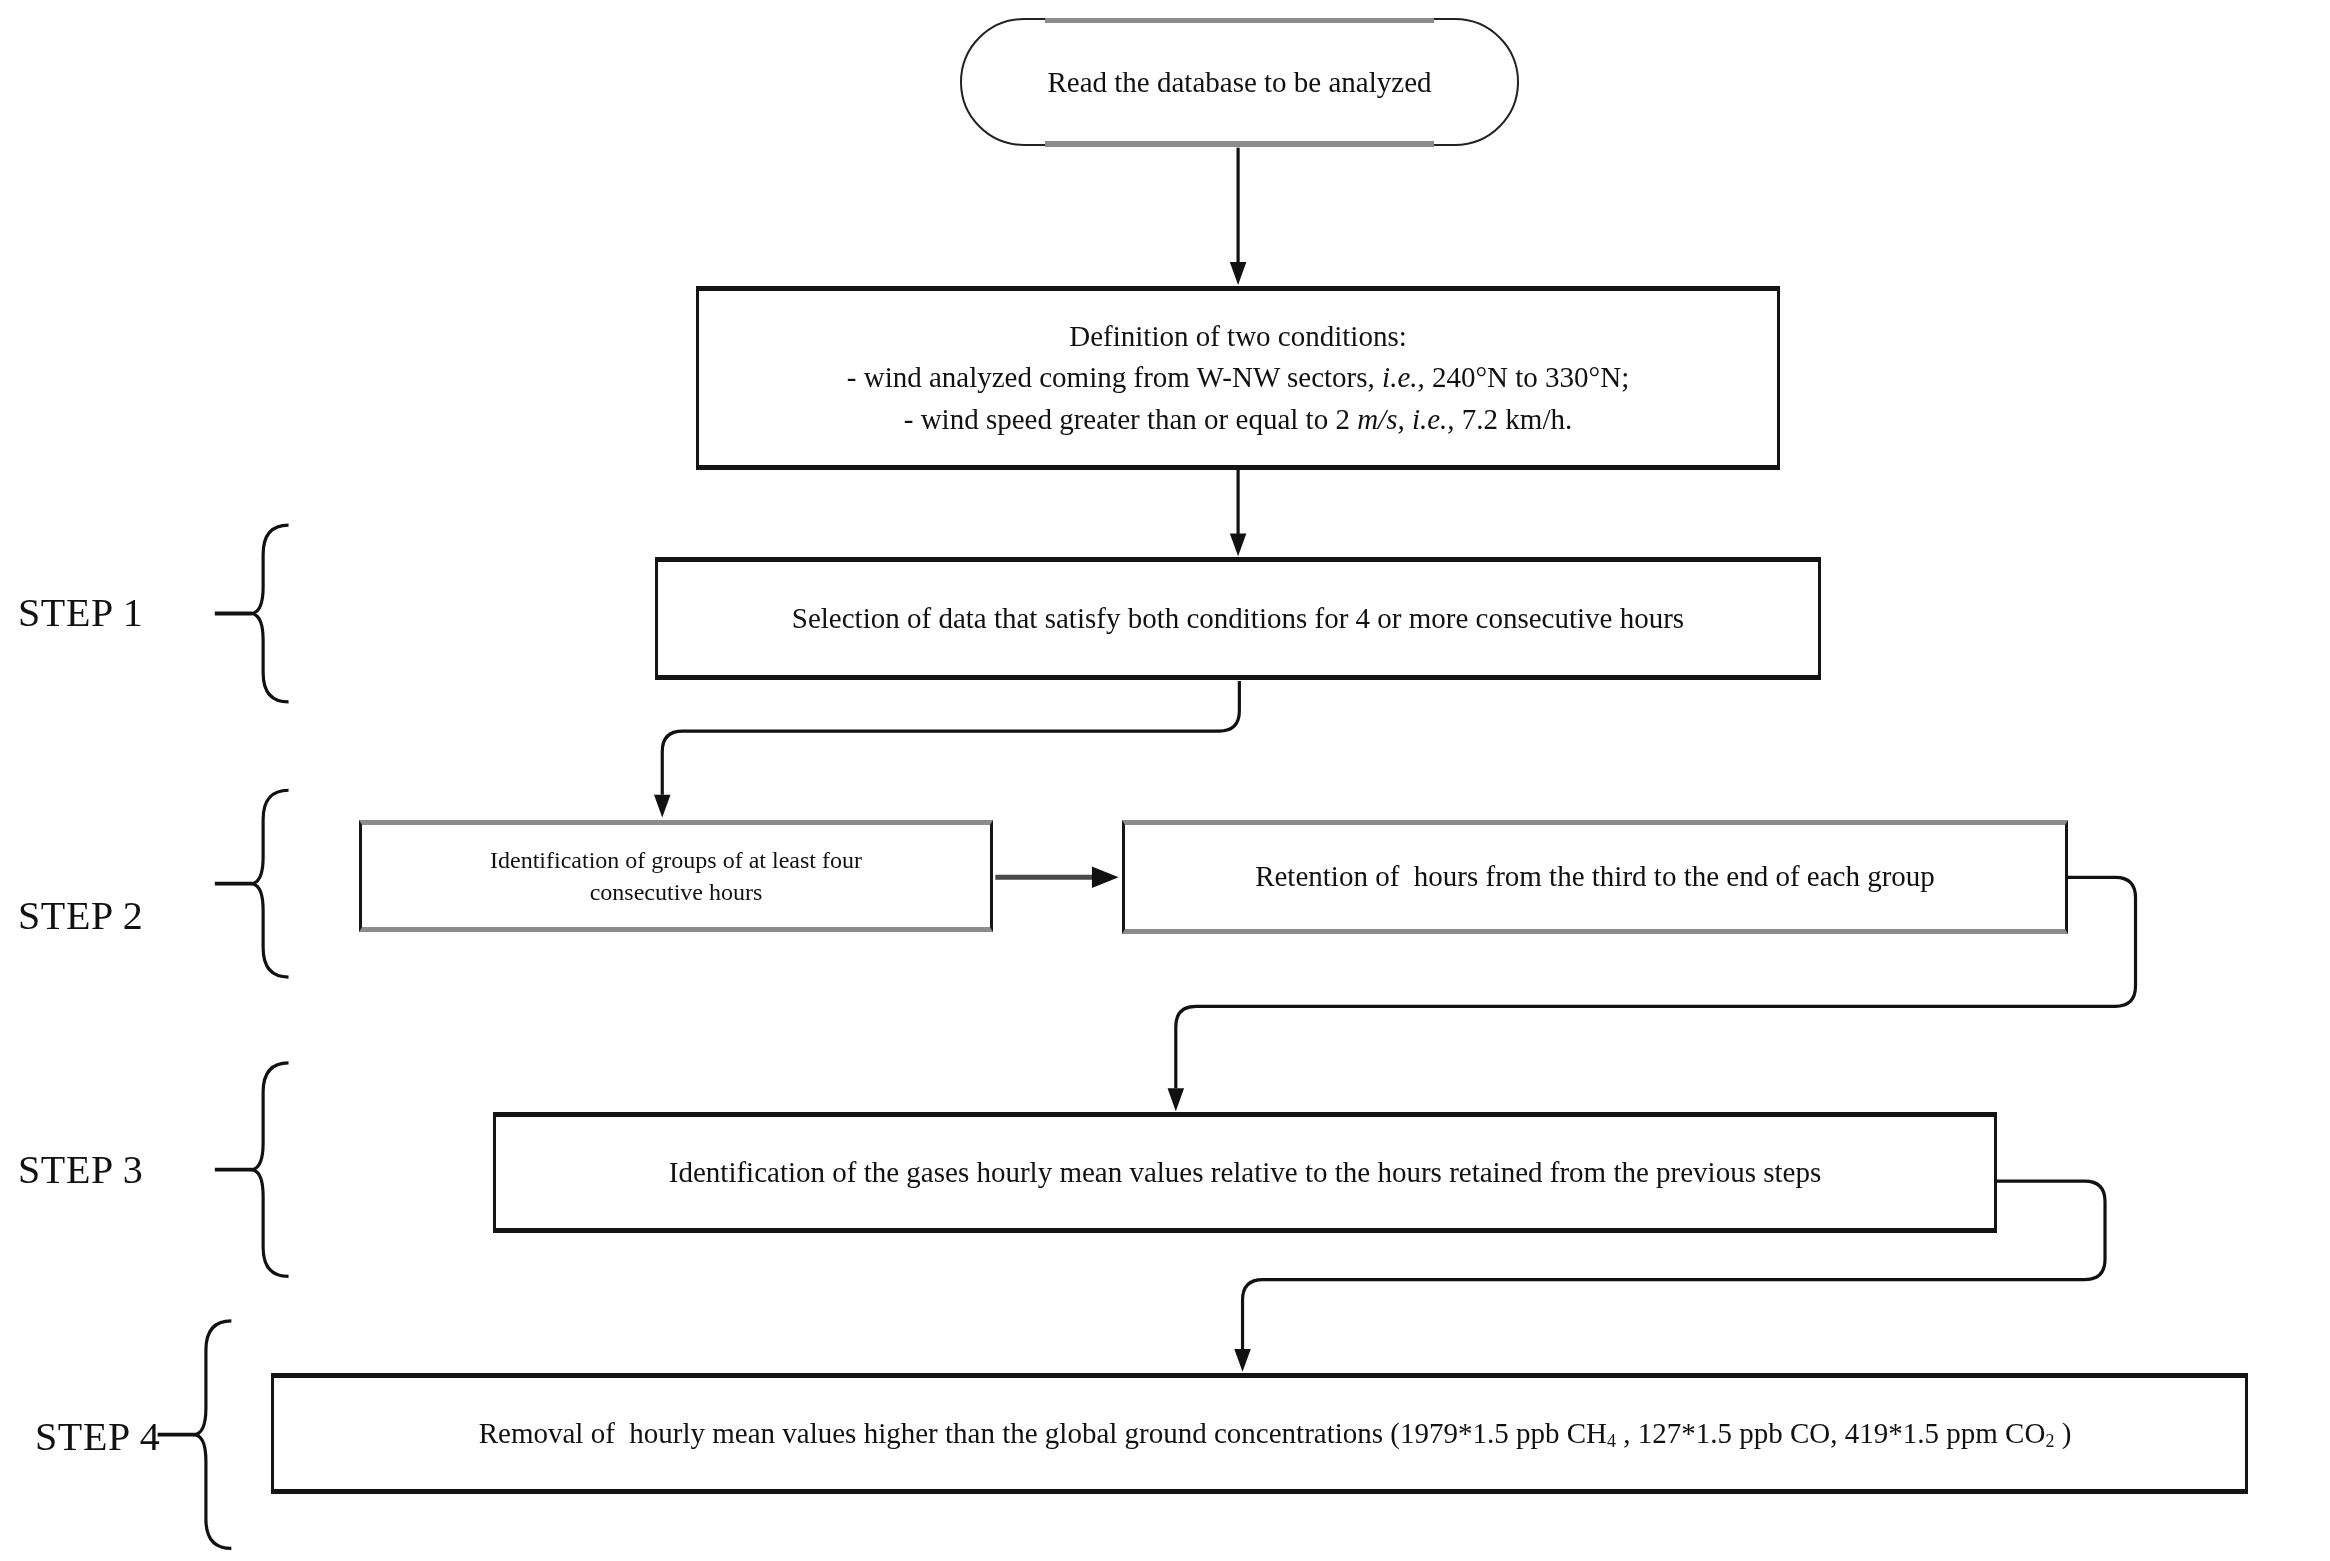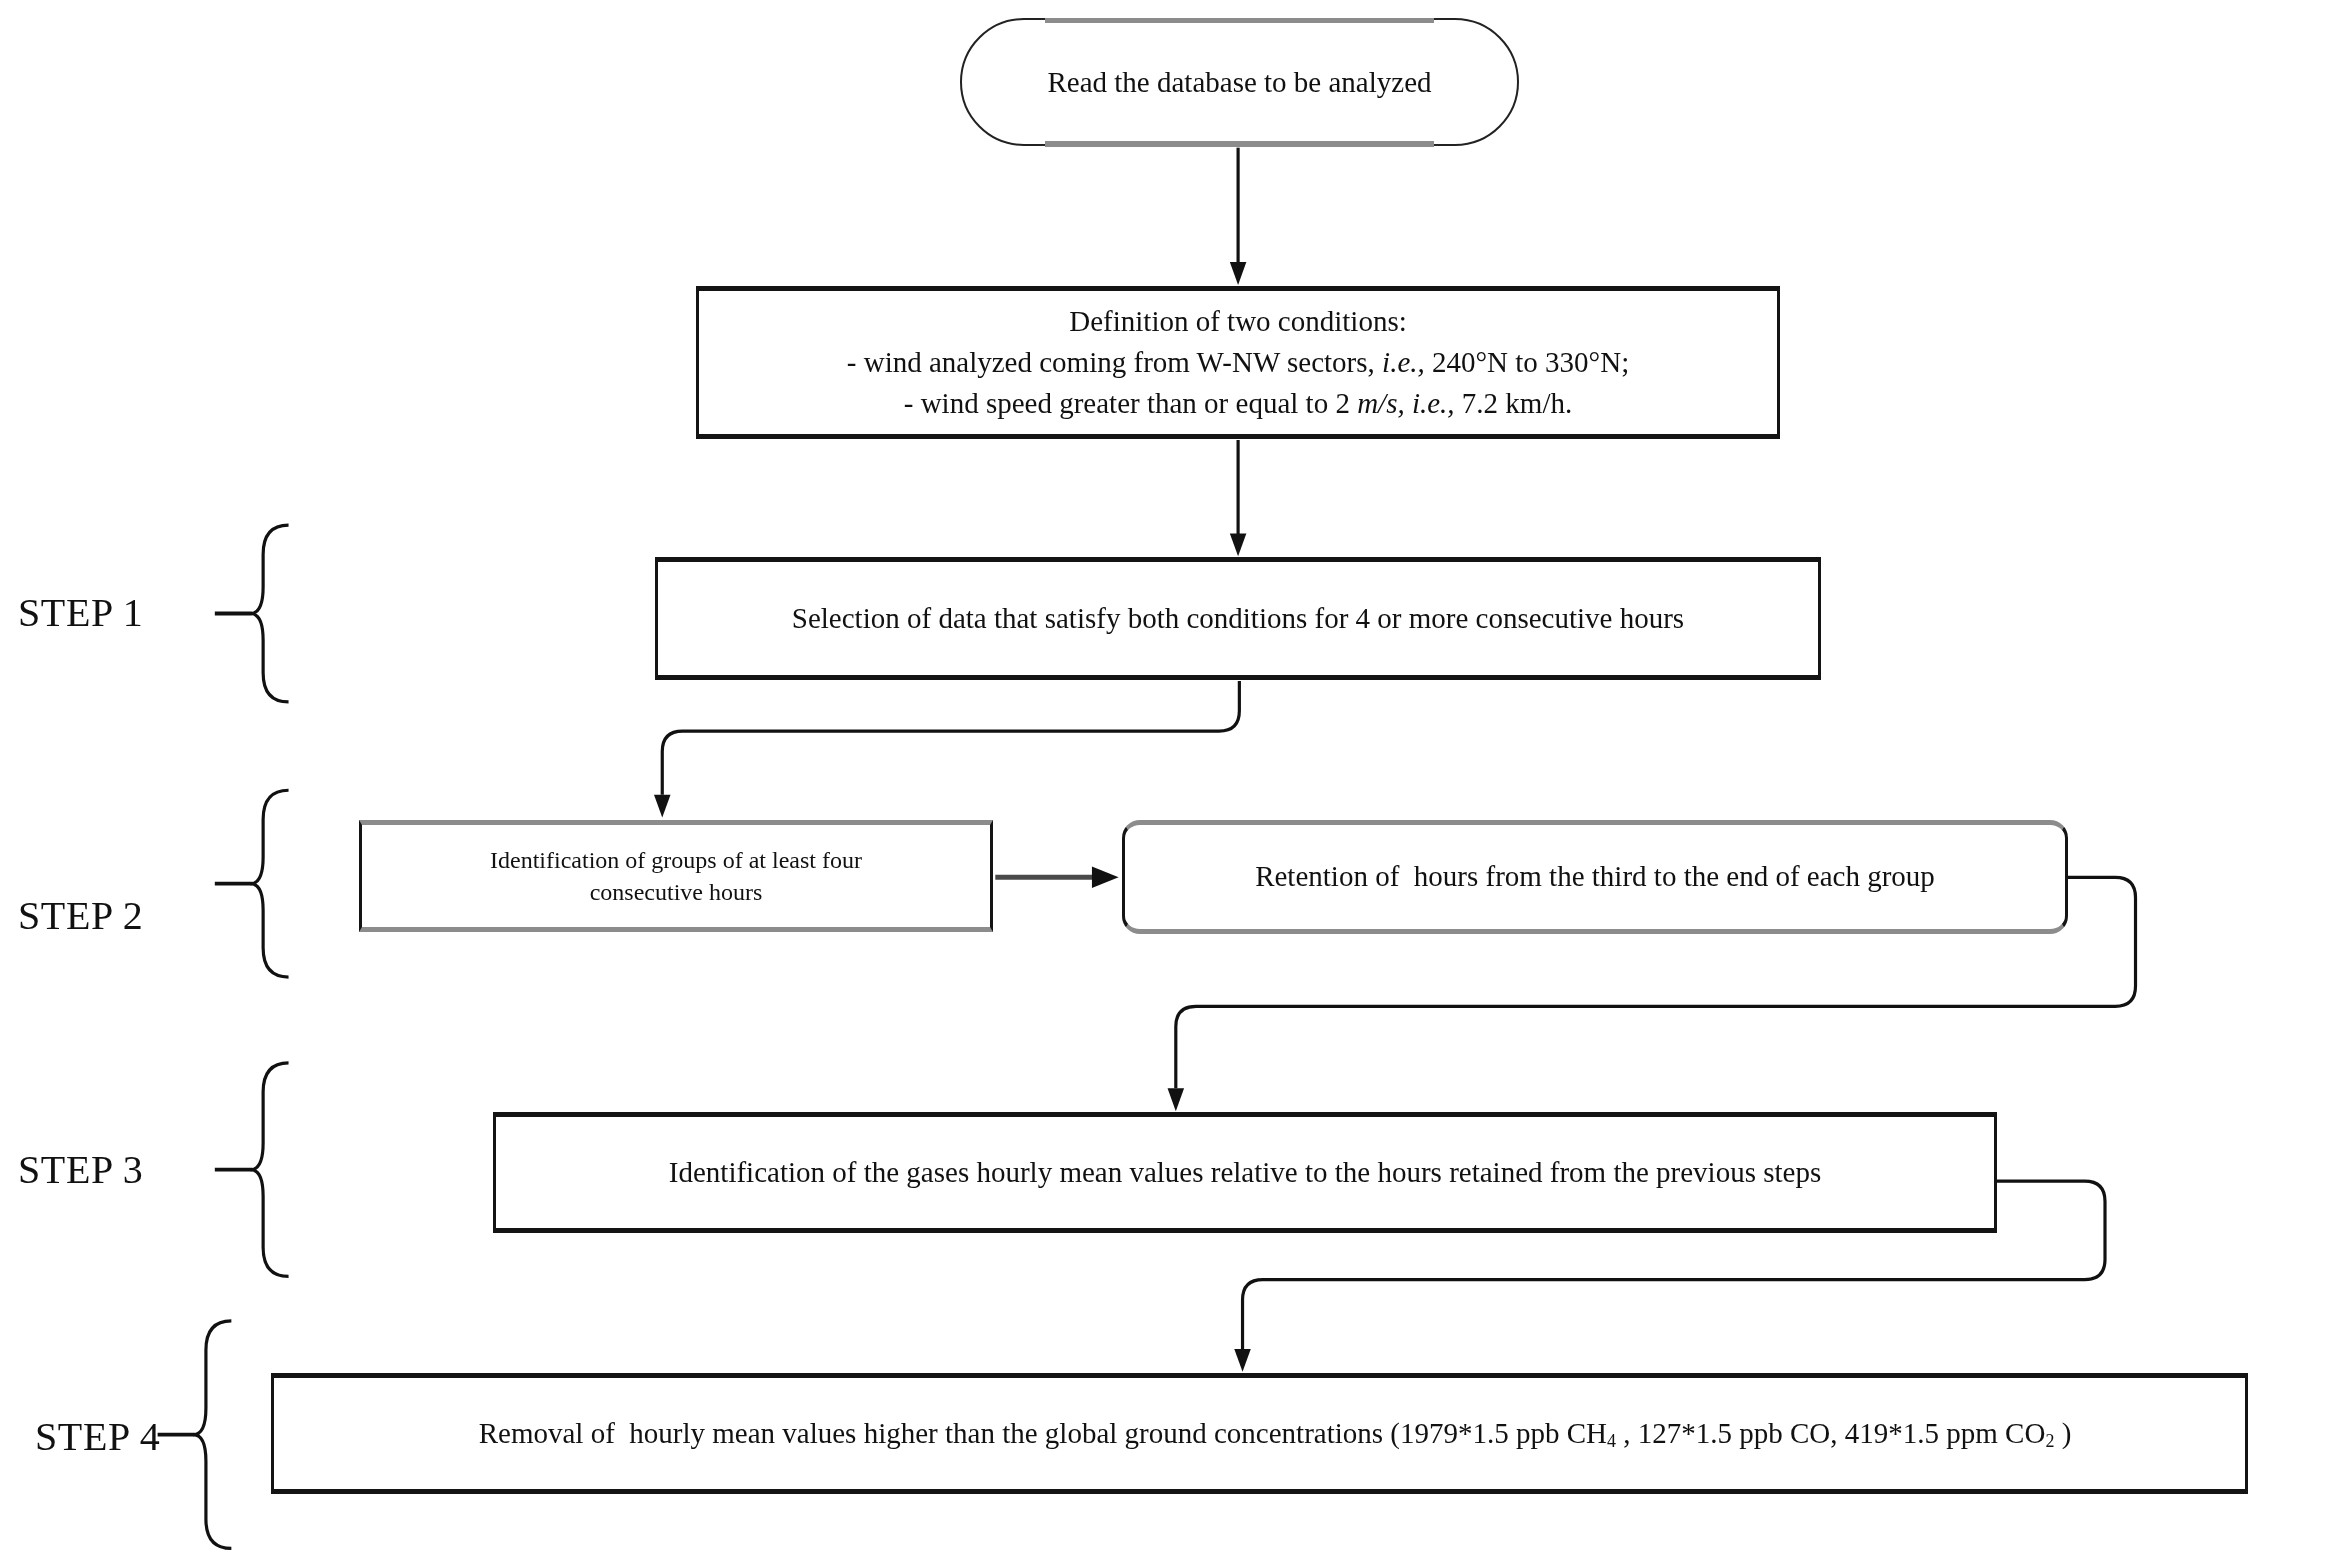--- a/index.html
+++ b/index.html
@@ -111,37 +111,37 @@
       <path d="M248 2257 H306" stroke-width="6"></path>
     </g>
   </svg>
 
   <div class="terminator" style="left:960px; top:18px; width:559px; height:128px;">
     <div class="scan-edge top"></div>
     <div class="scan-edge bottom"></div>
     <span class="box-text">Read the database to be analyzed</span>
   </div>
 
-  <div class="box" style="left:696px; top:286px; width:1084px; height:153px;">
+  <div class="box" style="left:696px; top:286px; width:1084px; height:184px;">
     <div class="def-line">Definition of two conditions:</div>
     <div class="def-line"><span>- wind analyzed coming from W-NW sectors, </span><span class="it">i.e.,</span><span> 240°N to 330°N;</span></div>
     <div class="def-line"><span>- wind speed greater than or equal to 2 </span><span class="it">m/s, i.e.,</span><span> 7.2 km/h.</span></div>
   </div>
 
   <div class="step-label" style="left:18px; top:613px;">STEP 1</div>
   <div class="box" style="left:655px; top:557px; width:1166px; height:123px;">
     <span class="box-text">Selection of data that satisfy both conditions for 4 or more consecutive hours</span>
   </div>
 
   <div class="step-label" style="left:18px; top:884px;margin-top:32px;">STEP 2</div>
   <div class="box gray-tb" style="left:359px; top:820px; width:634px; height:112px; font-size:24px;">
     <div class="box-text">Identification of groups of at least four</div>
     <div class="box-text">consecutive hours</div>
   </div>
-  <div class="box gray-tb" style="left:1122px; top:820px; width:946px; height:114px;border-radius:18px;">
+  <div class="box gray-tb" style="left:1122px; top:820px; width:946px; height:114px;">
     <span class="box-text">Retention of  hours from the third to the end of each group</span>
   </div>
 
   <div class="step-label" style="left:18px; top:1170px;">STEP 3</div>
   <div class="box" style="left:493px; top:1112px; width:1504px; height:121px;">
     <span class="box-text">Identification of the gases hourly mean values relative to the hours retained from the previous steps</span>
   </div>
 
   <div class="step-label" style="left:35px; top:1437px;">STEP 4</div>
   <div class="box" style="left:271px; top:1373px; width:1977px; height:121px;padding-left:31px;">

